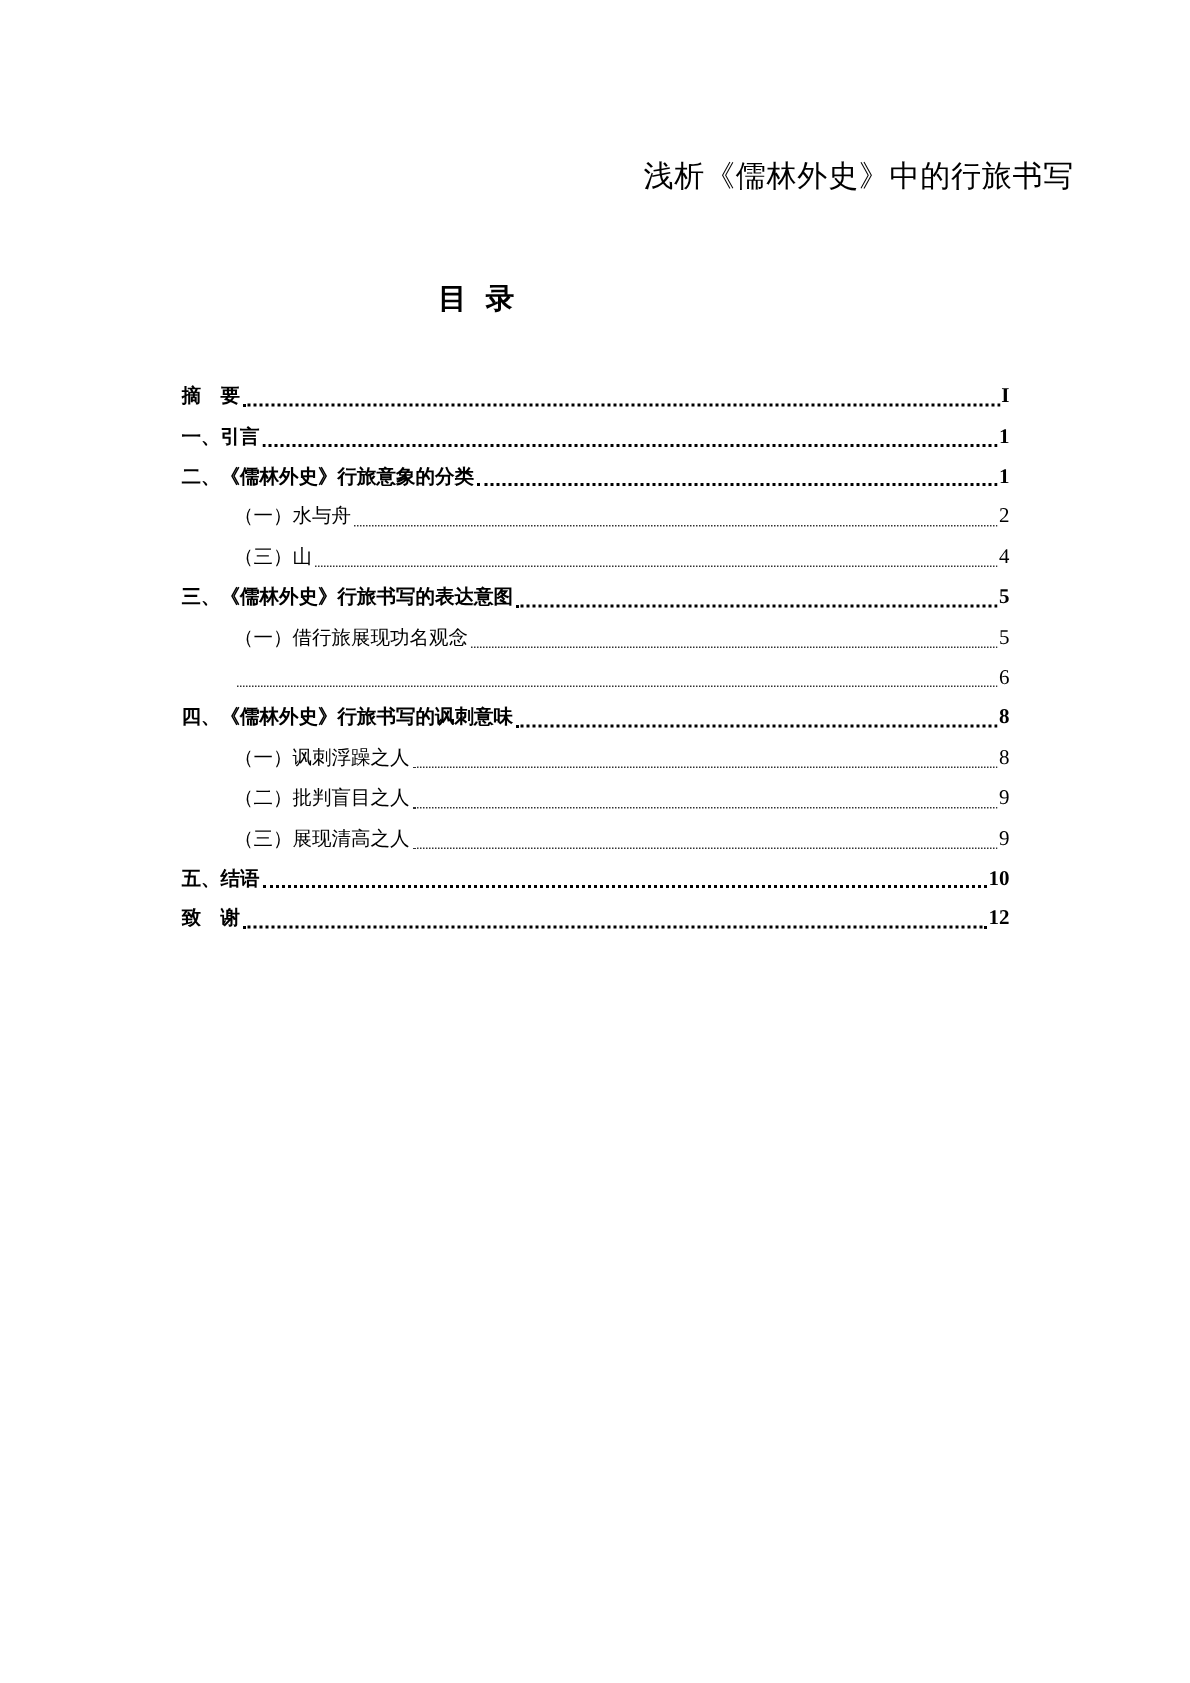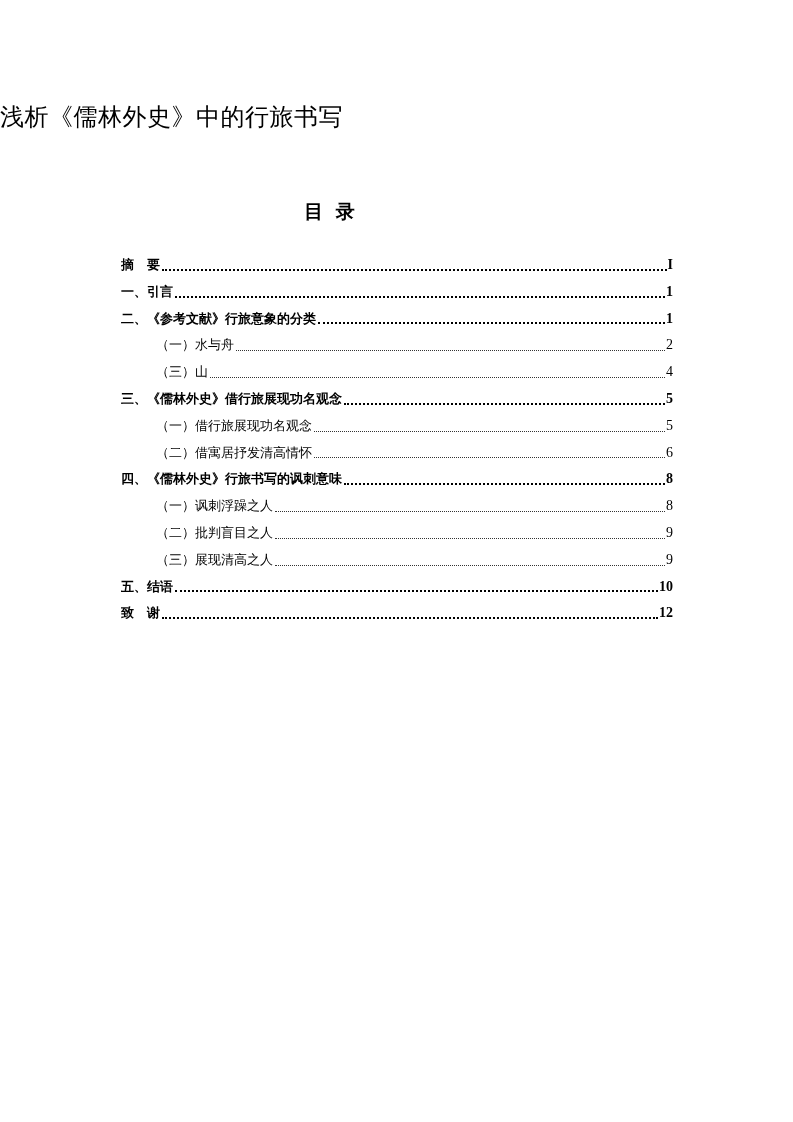--- a/index.html
+++ b/index.html
@@ -12,39 +12,39 @@
       height: 1122px;
       position: relative;
       overflow: hidden;
       color: #000000;
     }
     .doc-title {
       position: absolute;
       left: 0;
       width: 716px;
       top: 97px;
-      text-align: left;
+      text-align: right;
       font-family: "DejaVu Sans", sans-serif;
-      font-size: 24px;
+      font-size: 20px;
       letter-spacing: 0.5px;
       line-height: 40px;
       margin: 0;
       font-weight: normal;
     }
     .toc-heading {
       position: absolute;
       left: 0;
       width: 635px;
       top: 184px;
       text-align: center;
       font-family: "DejaVu Sans", sans-serif;
       font-size: 19px;
       font-weight: bold;
       line-height: 30px;
-      margin: 12px;
+      margin: 0;
       word-spacing: 6px;
     }
     .toc {
       position: absolute;
       left: 121px;
       top: 252px;
       width: 552px;
       margin: 0;
       padding: 0;
       list-style: none;
@@ -121,46 +121,45 @@
     <span class="label">摘　要</span>
     <span class="leader"></span>
     <span class="pg">I</span>
   </li>
   <li class="toc-row lvl1">
     <span class="label">一、引言</span>
     <span class="leader"></span>
     <span class="pg">1</span>
   </li>
   <li class="toc-row lvl1">
-    <span class="label">二、《参考文献》行旅意象的分类</span>
+    <span class="label">二、《儒林外史》行旅意象的分类</span>
     <span class="leader"></span>
     <span class="pg">1</span>
   </li>
   <li class="toc-row lvl2">
     <span class="label">（一）水与舟</span>
     <span class="leader"></span>
     <span class="pg">2</span>
   </li>
   <li class="toc-row lvl2">
     <span class="label">（三）山</span>
     <span class="leader"></span>
     <span class="pg">4</span>
   </li>
   <li class="toc-row lvl1">
-    <span class="label">三、《儒林外史》借行旅展现功名观念</span>
+    <span class="label">三、《儒林外史》行旅书写的表达意图</span>
     <span class="leader"></span>
     <span class="pg">5</span>
   </li>
   <li class="toc-row lvl2">
     <span class="label">（一）借行旅展现功名观念</span>
     <span class="leader"></span>
     <span class="pg">5</span>
   </li>
   <li class="toc-row lvl2">
-    <span class="label">（二）借寓居抒发清高情怀</span>
     <span class="leader"></span>
     <span class="pg">6</span>
   </li>
   <li class="toc-row lvl1">
     <span class="label">四、《儒林外史》行旅书写的讽刺意味</span>
     <span class="leader"></span>
     <span class="pg">8</span>
   </li>
   <li class="toc-row lvl2">
     <span class="label">（一）讽刺浮躁之人</span>

